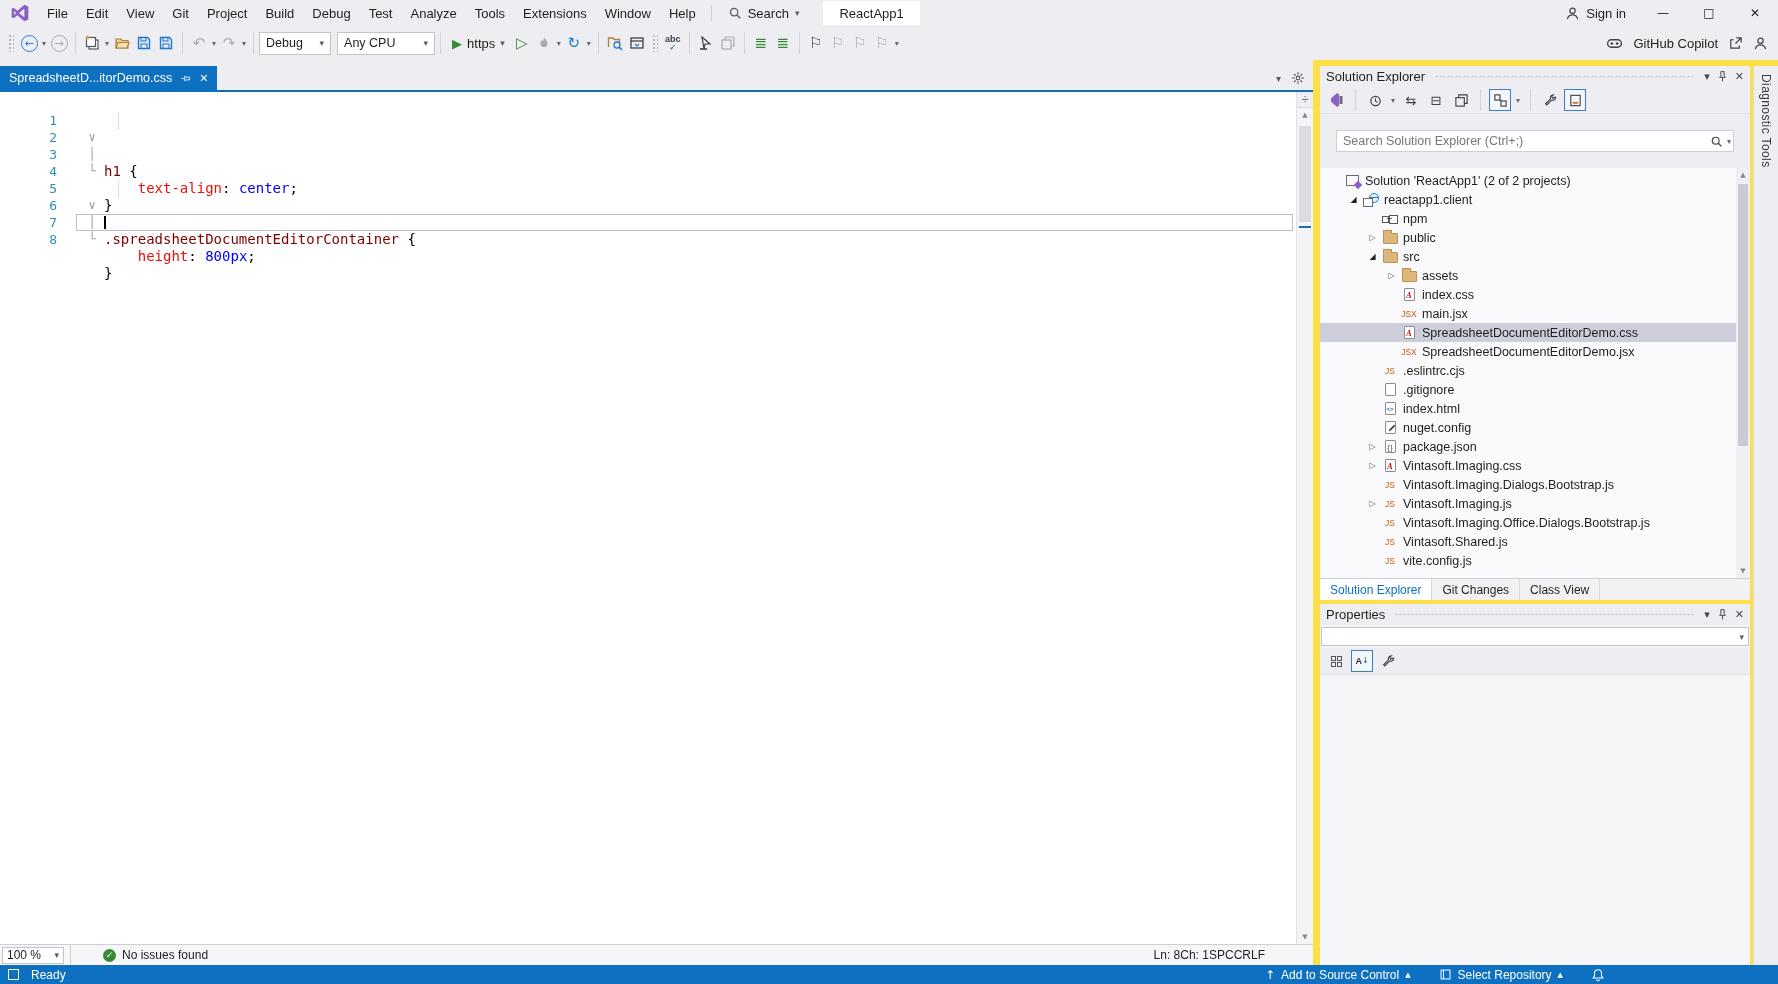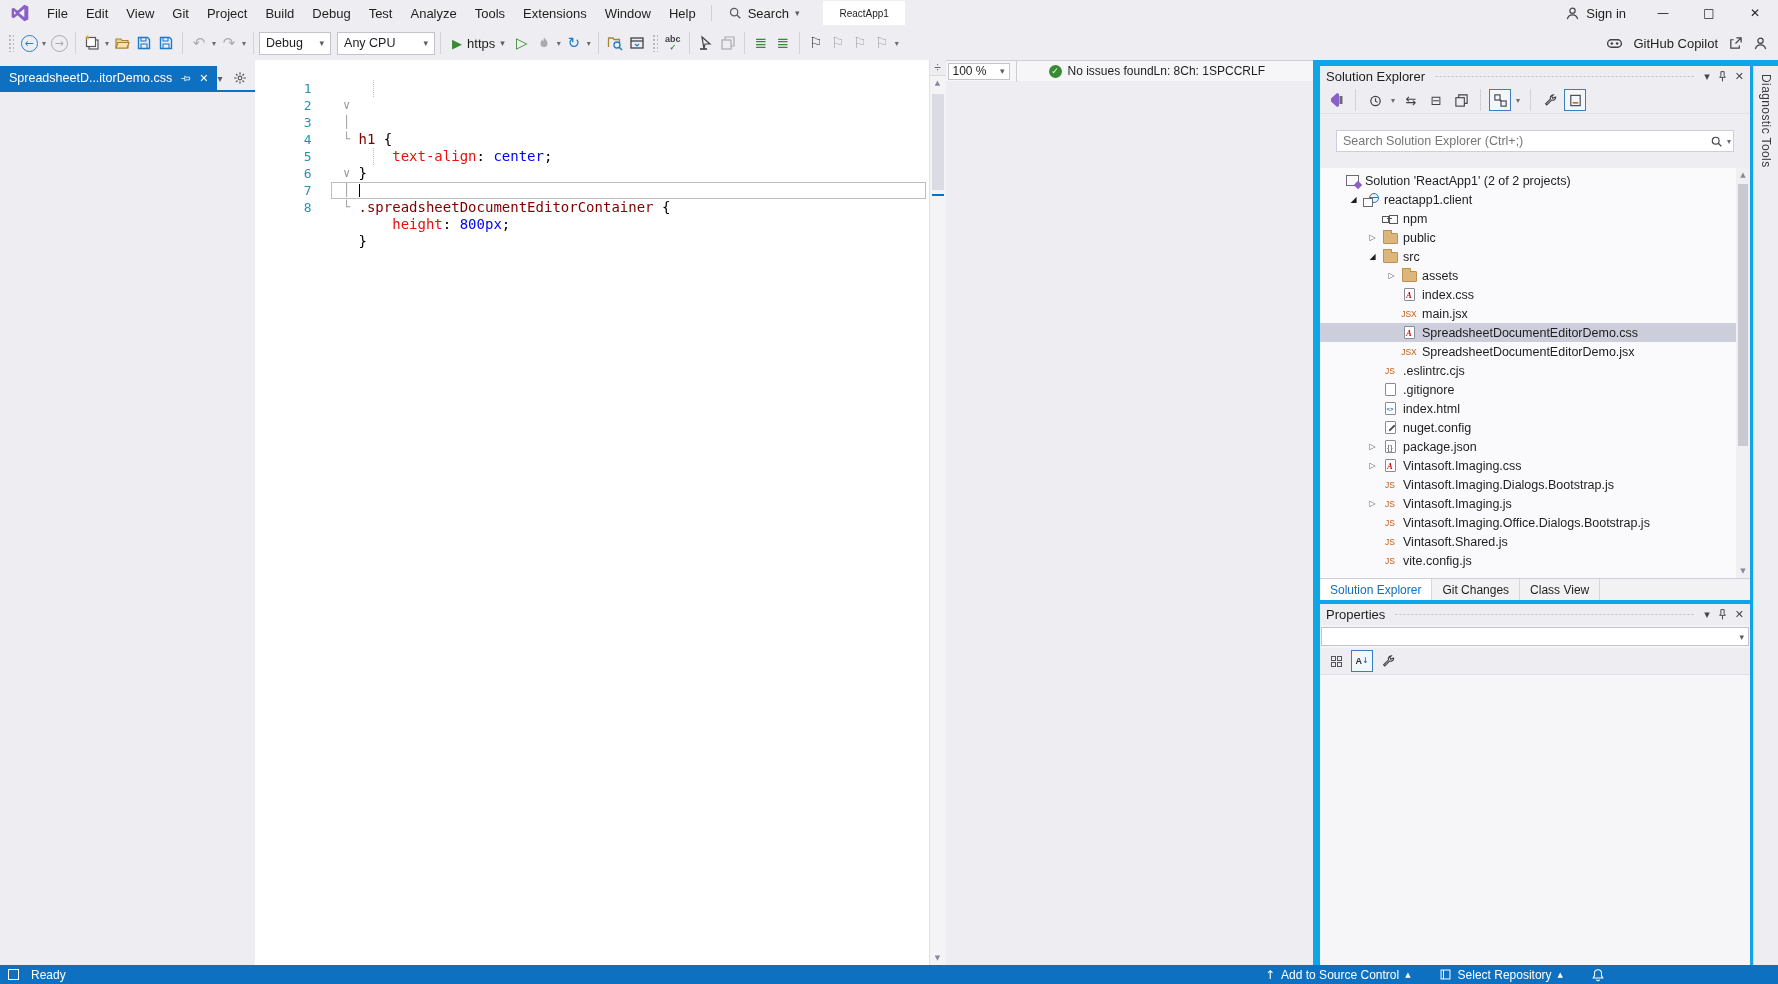--- a/index.html
+++ b/index.html
@@ -1,33 +1,33 @@
 <!DOCTYPE html>
 <html><head>
 <meta charset="utf-8">
 <style>
   * { margin:0; padding:0; box-sizing:border-box; }
   html,body { background:#EEEEF2; }
   .screen{
     position:relative; width:1778px; height:984px; overflow:hidden;
-    background:#0ea5e9; font-family:"Liberation Sans",sans-serif; color:#1E1E1E;
+    background:#fde047; font-family:"Liberation Sans",sans-serif; color:#1E1E1E;
     font-size:13px; -webkit-font-smoothing:antialiased;
   }
   svg{display:block}
 
   
   .titlebar{position:absolute;left:0;top:0;right:0;height:26px;display:flex;align-items:center;background:#EEEEF2}
   .vslogo{width:24px;height:20px;margin:0 6px 0 8px}
   .menu{display:flex;align-items:center;height:100%}
   .menu-item{padding:0 9px;height:100%;display:flex;align-items:center;cursor:default}
   .tb-sep{width:1px;height:16px;background:#CFCFD6;margin:0 6px}
   .search-btn{display:flex;align-items:center;gap:6px;padding:16px 10px;height:100%;color:#1E1E1E}
   .search-btn .mag{color:#5B5B61}
   .dd{font-size:9px;color:#5B5B61;font-family:"DejaVu Sans",sans-serif}
-  .app-badge{background:#FFFFFF;height:24px;display:flex;align-items:center;padding:8px 16px;margin-left:14px;font-size:10px}
+  .app-badge{background:#FFFFFF;height:24px;display:flex;align-items:center;padding:8px 16px;margin-left:14px;font-size:13px}
   .tb-right{margin-left:auto;display:flex;align-items:center;height:100%}
   .signin{display:flex;align-items:center;gap:6px;padding:0 14px;height:100%}
   .winbtn{width:46px;height:100%;display:flex;align-items:center;justify-content:center;font-size:12px;color:#1E1E1E;font-family:"DejaVu Sans",sans-serif}
 
   
   .toolbar{position:absolute;left:0;top:26px;right:0;height:34px;display:flex;align-items:center;padding-left:4px;background:#EEEEF2}
   .grip{width:6px;height:18px;margin:0 4px;background-image:radial-gradient(circle,#B9B9C6 1px,transparent 1.2px);background-size:4px 4px}
   .tbtn{height:24px;min-width:22px;display:inline-flex;align-items:center;justify-content:center;color:#414146;padding:0 2px}
   .tbtn.dis{color:#A9A9B0}
   .tbtn .g{font-family:"DejaVu Sans",sans-serif;font-size:15px;line-height:1}
@@ -37,21 +37,21 @@
   .sep{width:1px;height:22px;background:#D2D2DA;margin:0 5px}
   .combo{height:23px;background:#fff;border:1px solid #C3C3CC;display:flex;align-items:center;padding:0 6px;font-size:12.5px;gap:6px}
   .combo .dd{margin-left:auto}
   .run{display:flex;align-items:center;gap:5px;padding:0 6px;height:24px}
   .run .play{color:#388A34;font-size:13px;font-family:"DejaVu Sans",sans-serif}
   .abc-ic{display:flex;flex-direction:column;align-items:center;line-height:1;font-size:9px;font-weight:bold;color:#414146}
   .abc-ic .chk{color:#388A34;font-size:8px}
   .copilot-area{margin-left:auto;display:flex;align-items:center;gap:10px;padding-right:10px;font-size:13px}
 
   
-  .editor-group{position:absolute;left:0;top:60px;width:1313px;bottom:19px;display:flex;background:#EEEEF2}
+  .editor-group{position:absolute;left:0;top:60px;width:1313px;bottom:19px;display:flex;flex-direction:column;background:#EEEEF2}
   .tabstrip{margin-top:6px;height:26px;display:flex;align-items:flex-end;border-bottom:2px solid #0E70C0}
   .etab{height:24px;background:#0E70C0;color:#fff;display:flex;align-items:center;gap:8px;padding:0 9px;font-size:12.5px}
   .etab .tclose{font-size:11px;font-family:"DejaVu Sans",sans-serif}
   .strip-right{margin-left:auto;display:flex;align-items:center;gap:10px;padding-right:8px;color:#57575E;align-self:center}
   .editor-body{flex:1;background:#fff;display:flex;position:relative;overflow:hidden}
   .code-area{flex:1;padding-top:3px;font-family:"DejaVu Sans Mono","Liberation Mono",monospace;font-size:14px;position:relative}
   .cline{position:relative;height:17px;line-height:17px;white-space:pre}
   .lnum{position:absolute;left:0;width:57px;text-align:right;color:#2B91AF;font-size:13px}
   .fold{position:absolute;left:84px;width:16px;text-align:center;color:#9B9BA3;font-size:12px}
   .ctext{display:block;margin-left:104px}

